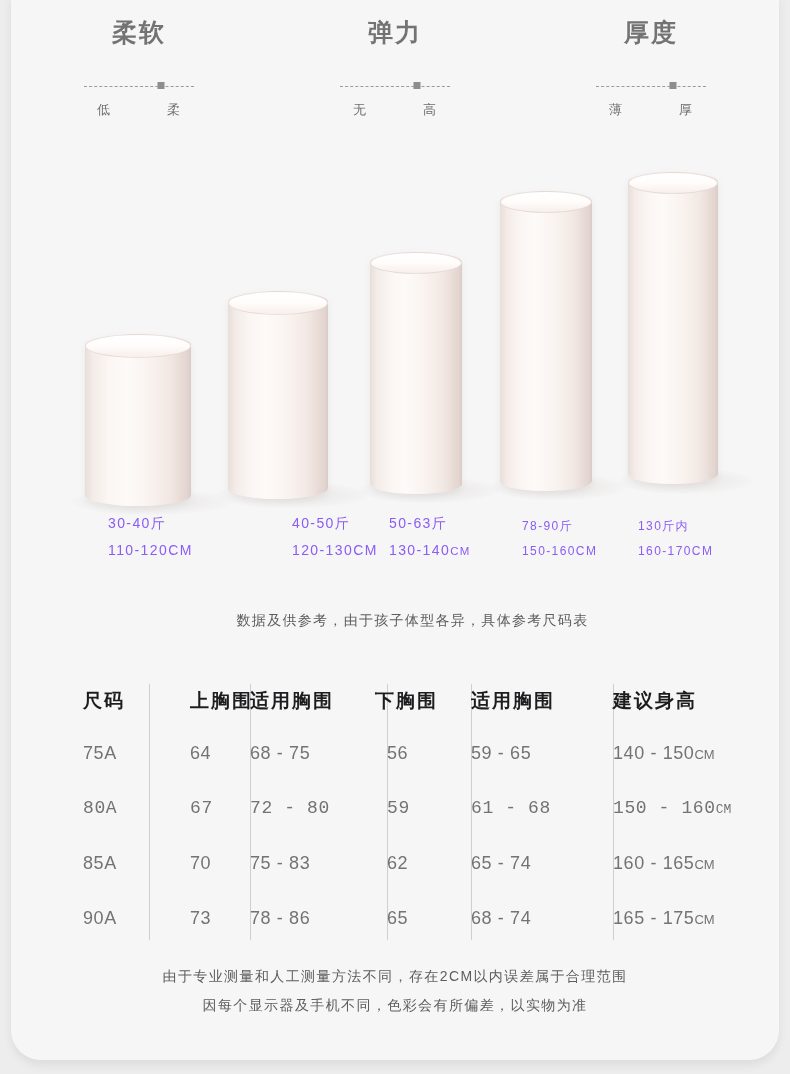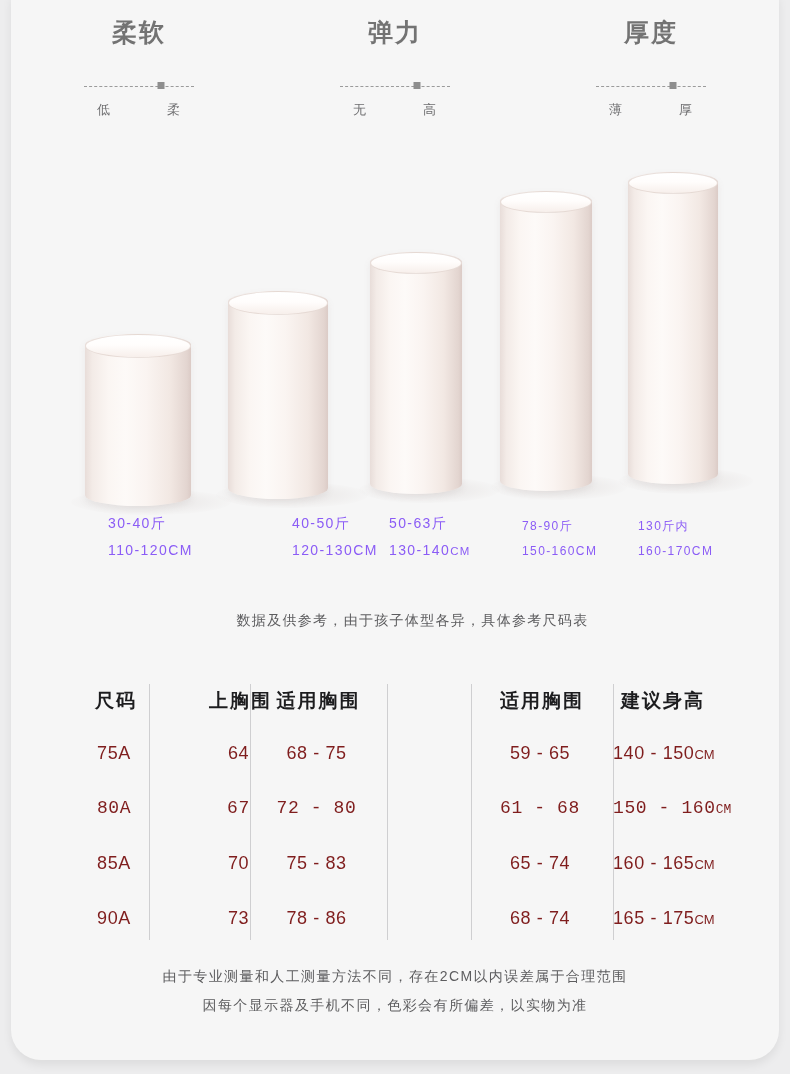--- a/index.html
+++ b/index.html
@@ -146,36 +146,35 @@
   
   #size-table {
     position: absolute;
     left: 72px; top: 688px;
     width: 630px; height: 258px;
   }
   .tcol {
     position: absolute;
     top: 0;
     height: 258px;
-    text-align: center;
   }
   .tcol .th {
     position: absolute;
     top: 6px; left: 0; right: 0;
     font-size: 19px;
     font-weight: 700;
     color: #1d1d1f;
     letter-spacing: 2px;
     white-space: nowrap;
   }
   .tcol .td {
     position: absolute;
     left: 0; right: 4px;
     font-size: 18px;
-    color: #7f1d1d;
+    color: #737373;
     letter-spacing: 0.6px;
     white-space: nowrap;
   }
   .tcol .td.r0 { top: 61px; }
   .tcol .td.r1 { top: 116px; font-family: Liberation Mono, monospace; }
   .tcol .td.r2 { top: 171px; }
   .tcol .td.r3 { top: 226px; }
   .td .unit { font-size: 13px; letter-spacing: 0; }
   .vdiv {
     position: absolute;
@@ -314,20 +313,27 @@
     </div>
 
     <div class="tcol" style="left:167px; width:137px;">
       <div class="th">适用胸围</div>
       <div class="td r0">68 - 75</div>
       <div class="td r1">72 - 80</div>
       <div class="td r2">75 - 83</div>
       <div class="td r3">78 - 86</div>
     </div>
 
+    <div class="tcol" style="left:304px; width:84px;">
+      <div class="th" style="left:-12px; right:-12px;">下胸围</div>
+      <div class="td r0">56</div>
+      <div class="td r1">59</div>
+      <div class="td r2">62</div>
+      <div class="td r3">65</div>
+    </div>
 
     <div class="tcol" style="left:388px; width:142px;">
       <div class="th">适用胸围</div>
       <div class="td r0">59 - 65</div>
       <div class="td r1">61 - 68</div>
       <div class="td r2">65 - 74</div>
       <div class="td r3">68 - 74</div>
     </div>
 
     <div class="tcol" style="left:530px; width:100px;">

